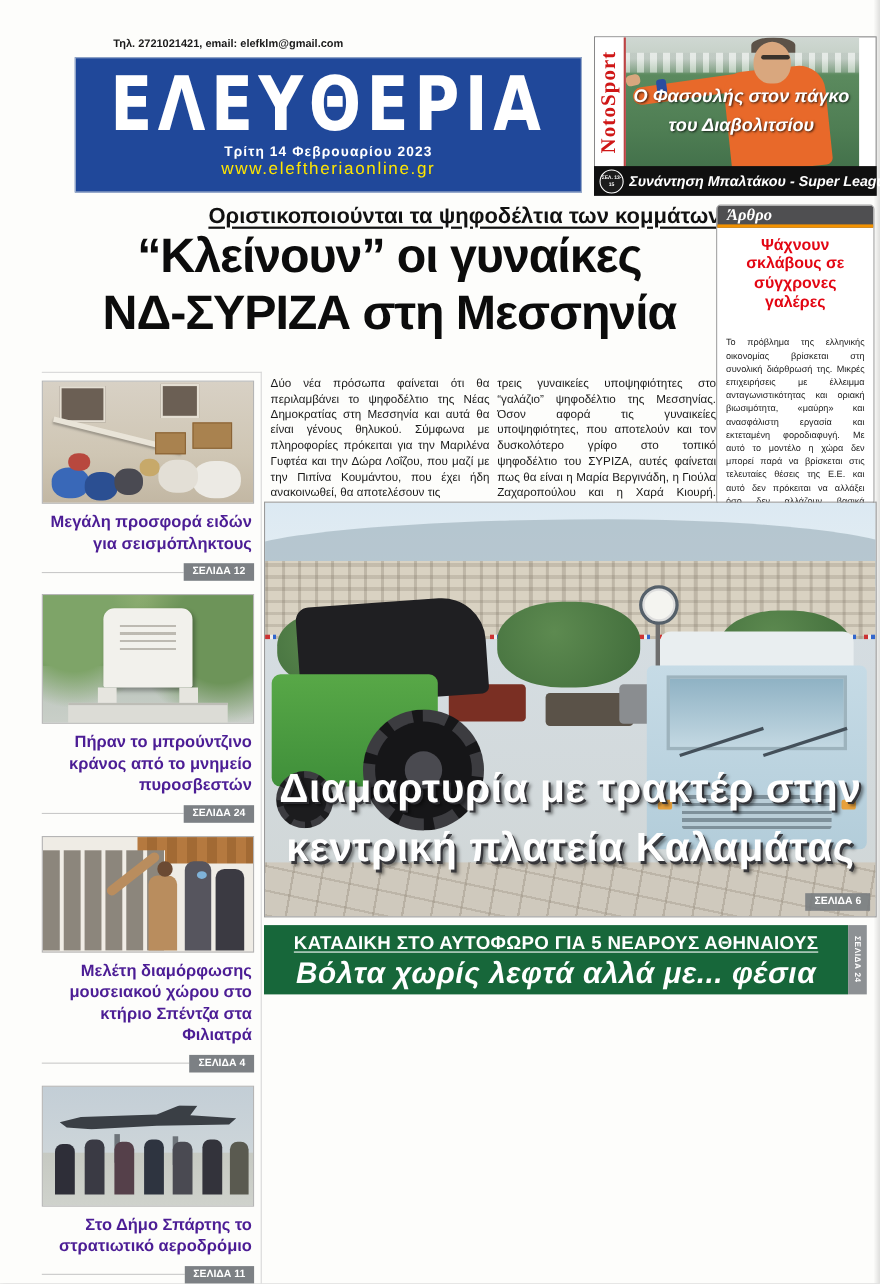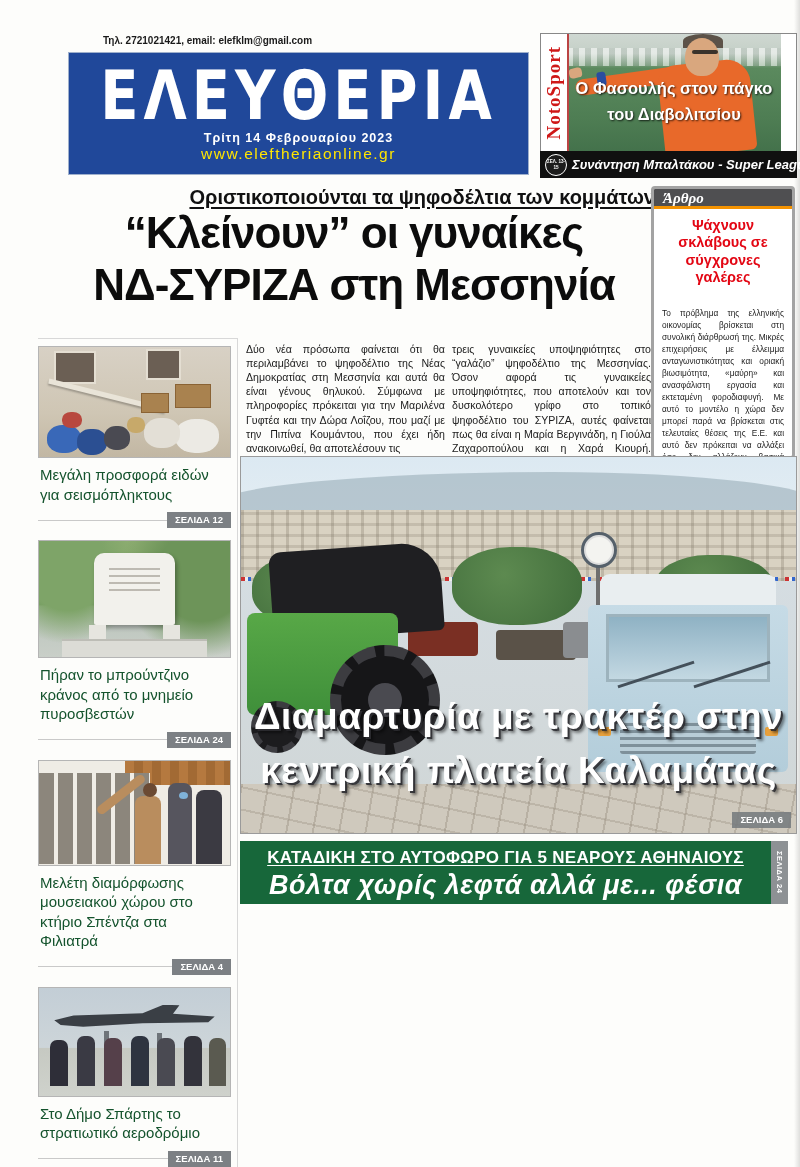--- a/index.html
+++ b/index.html
@@ -16,21 +16,21 @@
   .masthead{left:68px;top:52px;width:461px;height:123px;background:#20489a;text-align:center;
             border:1px solid #9fb0cc;box-sizing:border-box;}
   .mast-title{color:#fff;font-family:"DejaVu Sans",sans-serif;font-weight:bold;font-size:56px;
               letter-spacing:5px;line-height:1;margin-top:9px;transform:scaleY(1.22);transform-origin:top;}
   .mast-date{color:#fff;font-weight:bold;font-size:12.5px;margin-top:13px;letter-spacing:1px;}
   .mast-url{color:#ffe600;font-weight:normal;font-size:15.5px;letter-spacing:1.5px;}
 
   
   .ns{left:540px;top:33px;width:257px;height:145px;border:1px solid #888;box-sizing:border-box;background:#fff;}
   .ns-photo{position:absolute;left:26px;top:0;right:15px;height:122px;overflow:hidden;
-            background:linear-gradient(180deg,#cfd8d2 0%,#c4cfc6 16%,#5b8a5e 28%,#4e7d53 70%,#42704a 100%);}
+            background:linear-gradient(180deg,#cfd8d2 0%,#c4cfc6 16%,#5b8a5e 28%,#4e7d53 70%,#42704a 100%);font-style:italic;}
   .ns-fence{position:absolute;left:0;top:14px;width:100%;height:18px;
             background:repeating-linear-gradient(90deg,rgba(255,255,255,.55) 0 6px,rgba(180,190,185,.3) 6px 12px);}
   .ns-arm{position:absolute;left:8px;top:38px;width:120px;height:16px;background:#e8692a;border-radius:8px;transform:rotate(-8deg);}
   .ns-hand{position:absolute;left:2px;top:34px;width:13px;height:10px;background:#d9a77e;border-radius:4px;transform:rotate(-12deg);}
   .ns-wrist{position:absolute;left:30px;top:38px;width:9px;height:14px;background:#2a4da0;border-radius:3px;transform:rotate(-8deg);}
   .ns-torso{position:absolute;right:28px;top:28px;width:92px;height:92px;background:#e8692a;border-radius:18px 24px 6px 6px;transform:rotate(-6deg);}
   .ns-head{position:absolute;right:62px;top:4px;width:34px;height:38px;background:#d9a77e;border-radius:50% 50% 45% 45%;}
   .ns-hair{position:absolute;right:58px;top:0;width:40px;height:14px;background:#5c5248;border-radius:50% 50% 0 0;}
   .ns-glasses{position:absolute;right:63px;top:16px;width:26px;height:4px;background:#3a332c;border-radius:2px;}
   .ns-head-text{position:absolute;left:0;right:0;top:42px;text-align:center;color:#fff;font-weight:bold;
@@ -49,34 +49,34 @@
   
   .kicker{left:60px;top:186px;width:595px;text-align:right;font-size:20px;font-weight:bold;color:#111;}
   .kicker span{text-decoration:underline;text-underline-offset:3px;}
   .headline{left:48px;top:207px;width:612px;text-align:center;font-weight:bold;color:#0c0c0c;
             font-size:44px;line-height:1.18;letter-spacing:-1px;}
   .col{top:331px;width:199px;font-size:10.6px;line-height:1.34;text-align:justify;color:#1a1a1a;}
   .col1{left:246px;} .col2{left:452px;}
   .pref{color:#e30613;font-weight:bold;white-space:nowrap;}
 
   
-  .arthro{left:651px;top:186px;width:144px;height:273px;border:3px solid #a3a3a3;border-radius:4px;
+  .arthro{left:651px;top:186px;width:144px;height:273px;border:1px solid #a3a3a3;border-radius:4px;
           box-sizing:border-box;background:#fff;overflow:hidden;}
   .arthro-hd{height:20px;background:#4f4f51;border-bottom:3px solid #f39200;color:#fff;
              font-family:"Liberation Serif",serif;font-style:italic;font-weight:bold;font-size:15px;
              padding:1px 0 0 9px;box-sizing:border-box;}
   .arthro-title{color:#e30613;font-weight:bold;font-size:14.5px;text-align:center;line-height:1.2;margin:8px 6px 20px;}
   .arthro-body{font-size:8.3px;line-height:1.45;text-align:justify;color:#222;margin:0 8px;}
 
   
   .sidebar{left:38px;top:338px;width:200px;border-top:1px solid #d8d8d8;border-right:1px solid #d8d8d8;
            padding:7px 6px 0 0;box-sizing:border-box;}
   .ph{position:relative;border:1px solid #b5b5b5;overflow:hidden;box-sizing:border-box;background:#ccc;}
   .s-ph{width:100%;}
-  .s-cap{font-size:15px;font-weight:normal;text-align:left;color:#14532d;line-height:1.3;margin:7px 2px 8px;}
+  .s-cap{font-size:15px;font-weight:bold;text-align:right;color:#4c1d95;line-height:1.3;margin:7px 2px 8px;}
   .pgrow{display:flex;align-items:center;margin-bottom:12px;}
   .rule{flex:1;height:1px;background:#c9c9c9;}
   .badge{background:#7c8084;color:#fff;font-weight:bold;font-size:9.5px;padding:2px 8px 3px;flex:0 0 auto;}
   .badge.on{position:absolute;background:rgba(118,123,126,.88);}
 
   
   .sc-goods{background:linear-gradient(180deg,#d8d1c5 0%,#cfc6b4 60%,#c2b7a3 100%);}
   .g-win{position:absolute;background:#6b5f54;border:2px solid #e4ded2;}
   .g-blob{position:absolute;border-radius:45%;}
   .g-box{position:absolute;background:#a9824f;border:1px solid #8a6335;}

